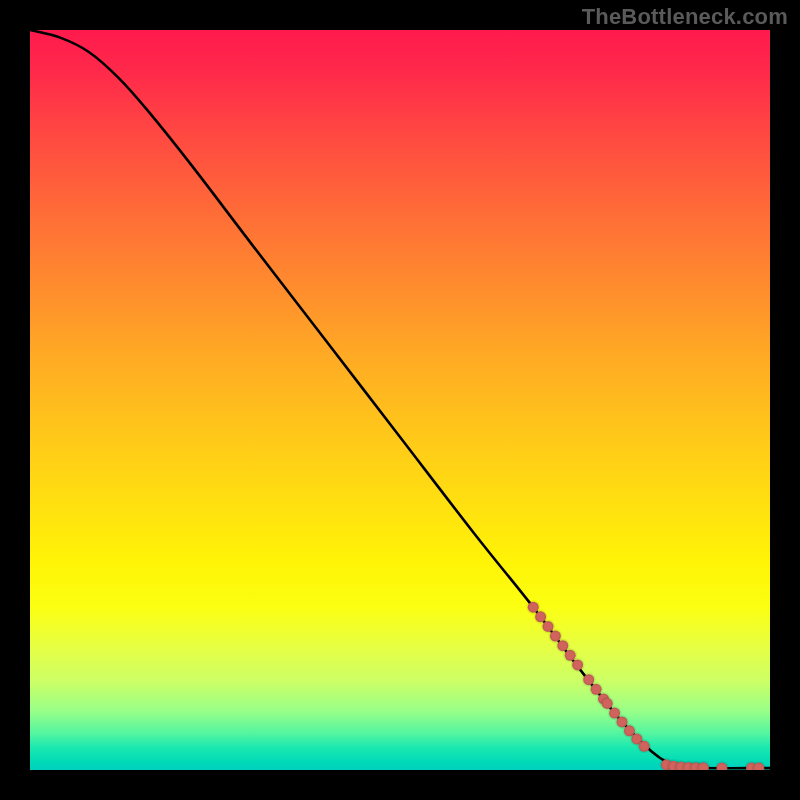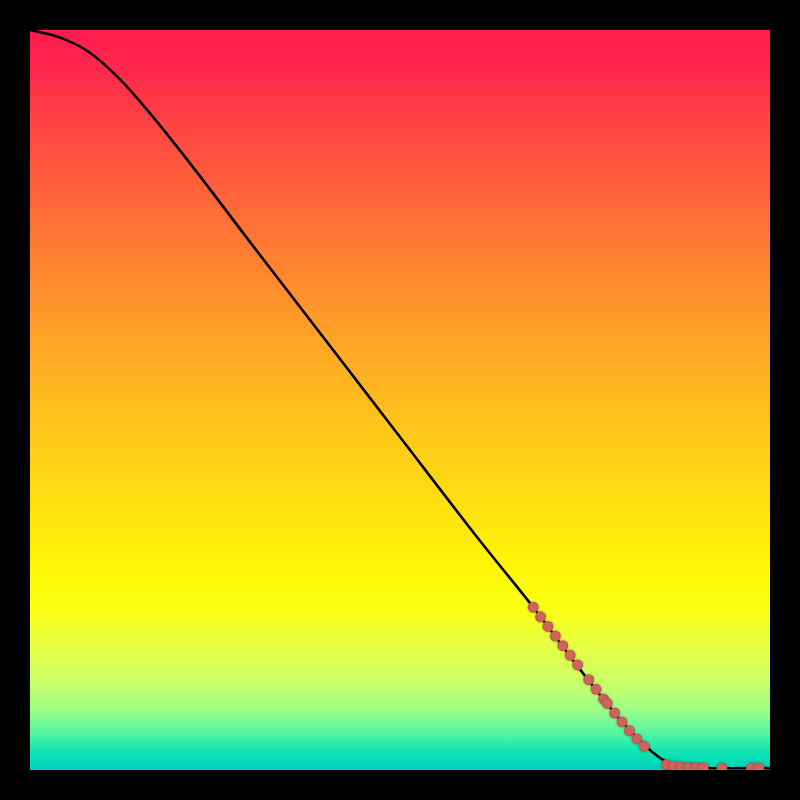--- a/index.html
+++ b/index.html
@@ -68,20 +68,21 @@
   .marker {
     fill: #d1635d;
     stroke: rgba(0,0,0,0.08);
     stroke-width: 0.4;
   }
 </style>
 </head>
 <body>
 
 <div class="frame">
+  <div class="watermark">TheBottleneck.com</div>
   <div class="plot">
     <div class="gradient-bg"></div>
     <svg class="curve" viewBox="0 0 100 100" preserveAspectRatio="none">
       <path id="curve-path" class="curve-path" d="M 0.00 0.00 C 0.67 0.17, 2.67 0.50, 4.00 1.00 C 5.33 1.50, 6.67 2.08, 8.00 3.00 C 9.33 3.92, 10.67 5.17, 12.00 6.50 C 13.33 7.83, 14.33 9.00, 16.00 11.00 C 17.67 13.00, 19.67 15.50, 22.00 18.50 C 24.33 21.50, 27.00 25.08, 30.00 29.00 C 33.00 32.92, 36.67 37.67, 40.00 42.00 C 43.33 46.33, 46.67 50.67, 50.00 55.00 C 53.33 59.33, 57.00 64.17, 60.00 68.00 C 63.00 71.83, 65.67 75.00, 68.00 78.00 C 70.33 81.00, 72.00 83.42, 74.00 86.00 C 76.00 88.58, 78.33 91.58, 80.00 93.50 C 81.67 95.42, 82.92 96.55, 84.00 97.50 C 85.08 98.45, 85.83 98.83, 86.50 99.20 C 87.17 99.57, 85.75 99.61, 88.00 99.70 C 90.25 99.79, 98.00 99.74, 100.00 99.75" vector-effect="non-scaling-stroke"></path>
       <g id="markers">
           <ellipse cx="68.00" cy="78.00" rx="0.743" ry="0.743" class="marker"></ellipse>
           <ellipse cx="69.00" cy="79.30" rx="0.743" ry="0.743" class="marker"></ellipse>
           <ellipse cx="70.00" cy="80.60" rx="0.743" ry="0.743" class="marker"></ellipse>
           <ellipse cx="71.00" cy="81.90" rx="0.743" ry="0.743" class="marker"></ellipse>
           <ellipse cx="72.00" cy="83.20" rx="0.743" ry="0.743" class="marker"></ellipse>

